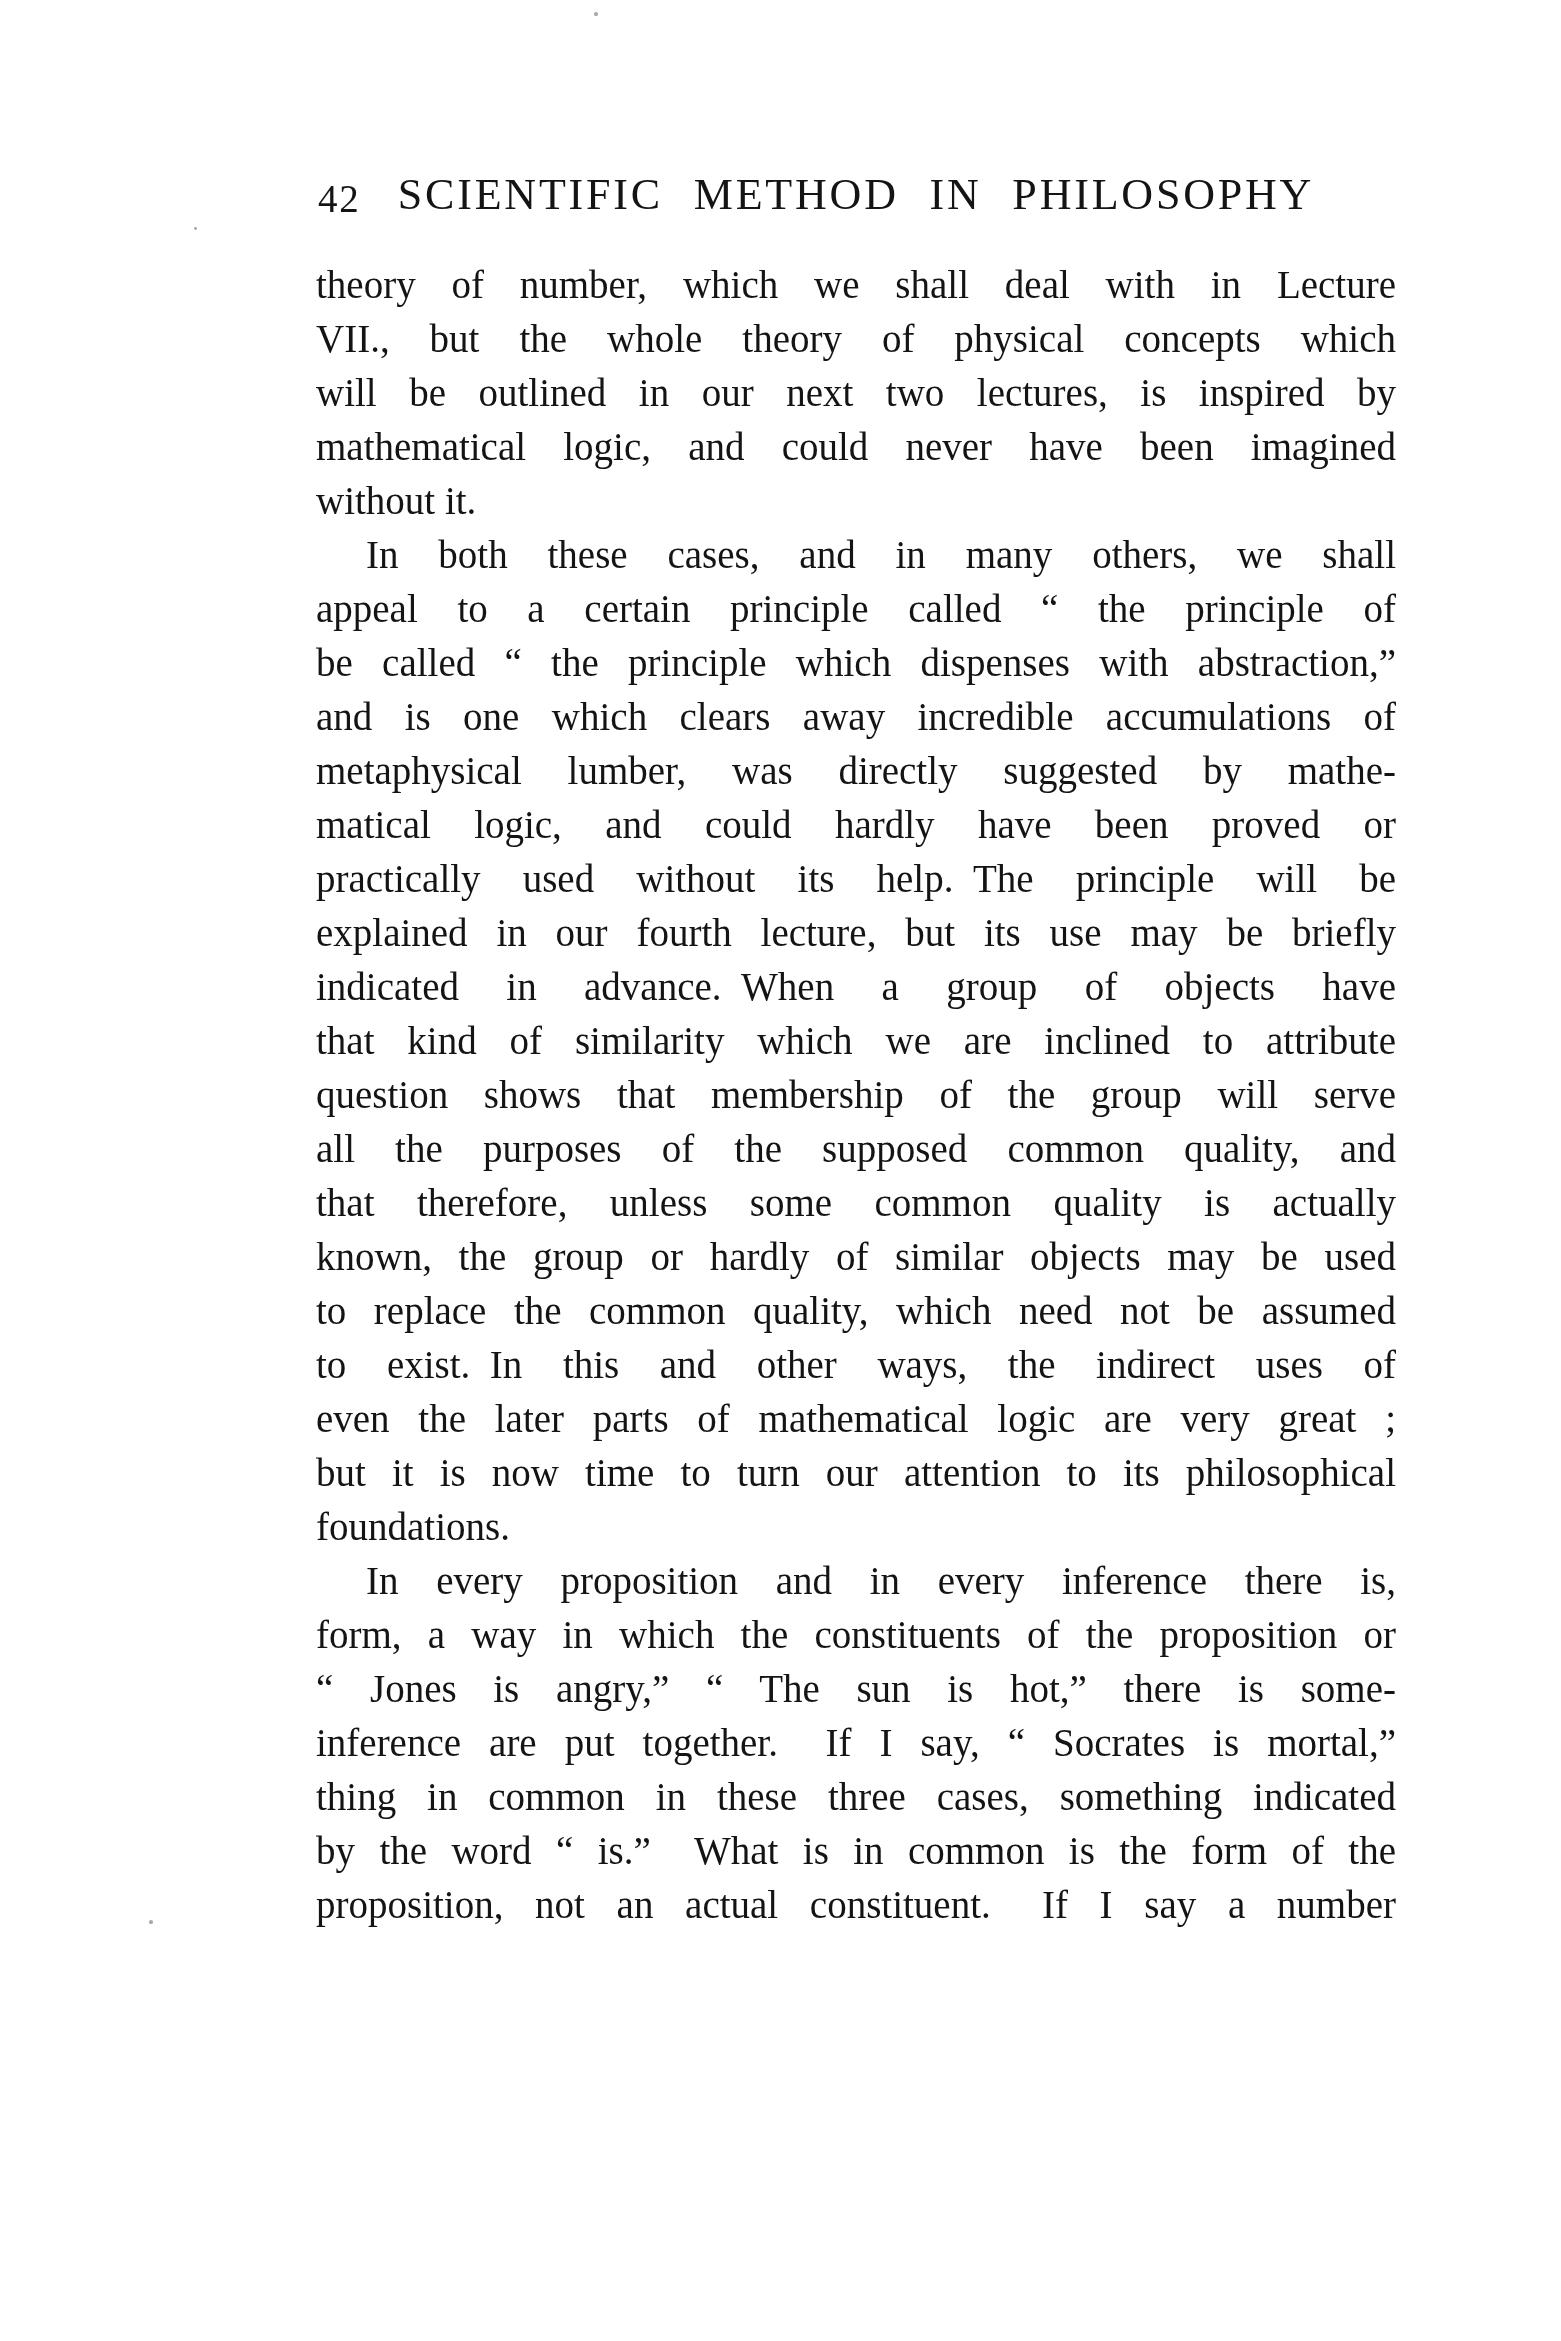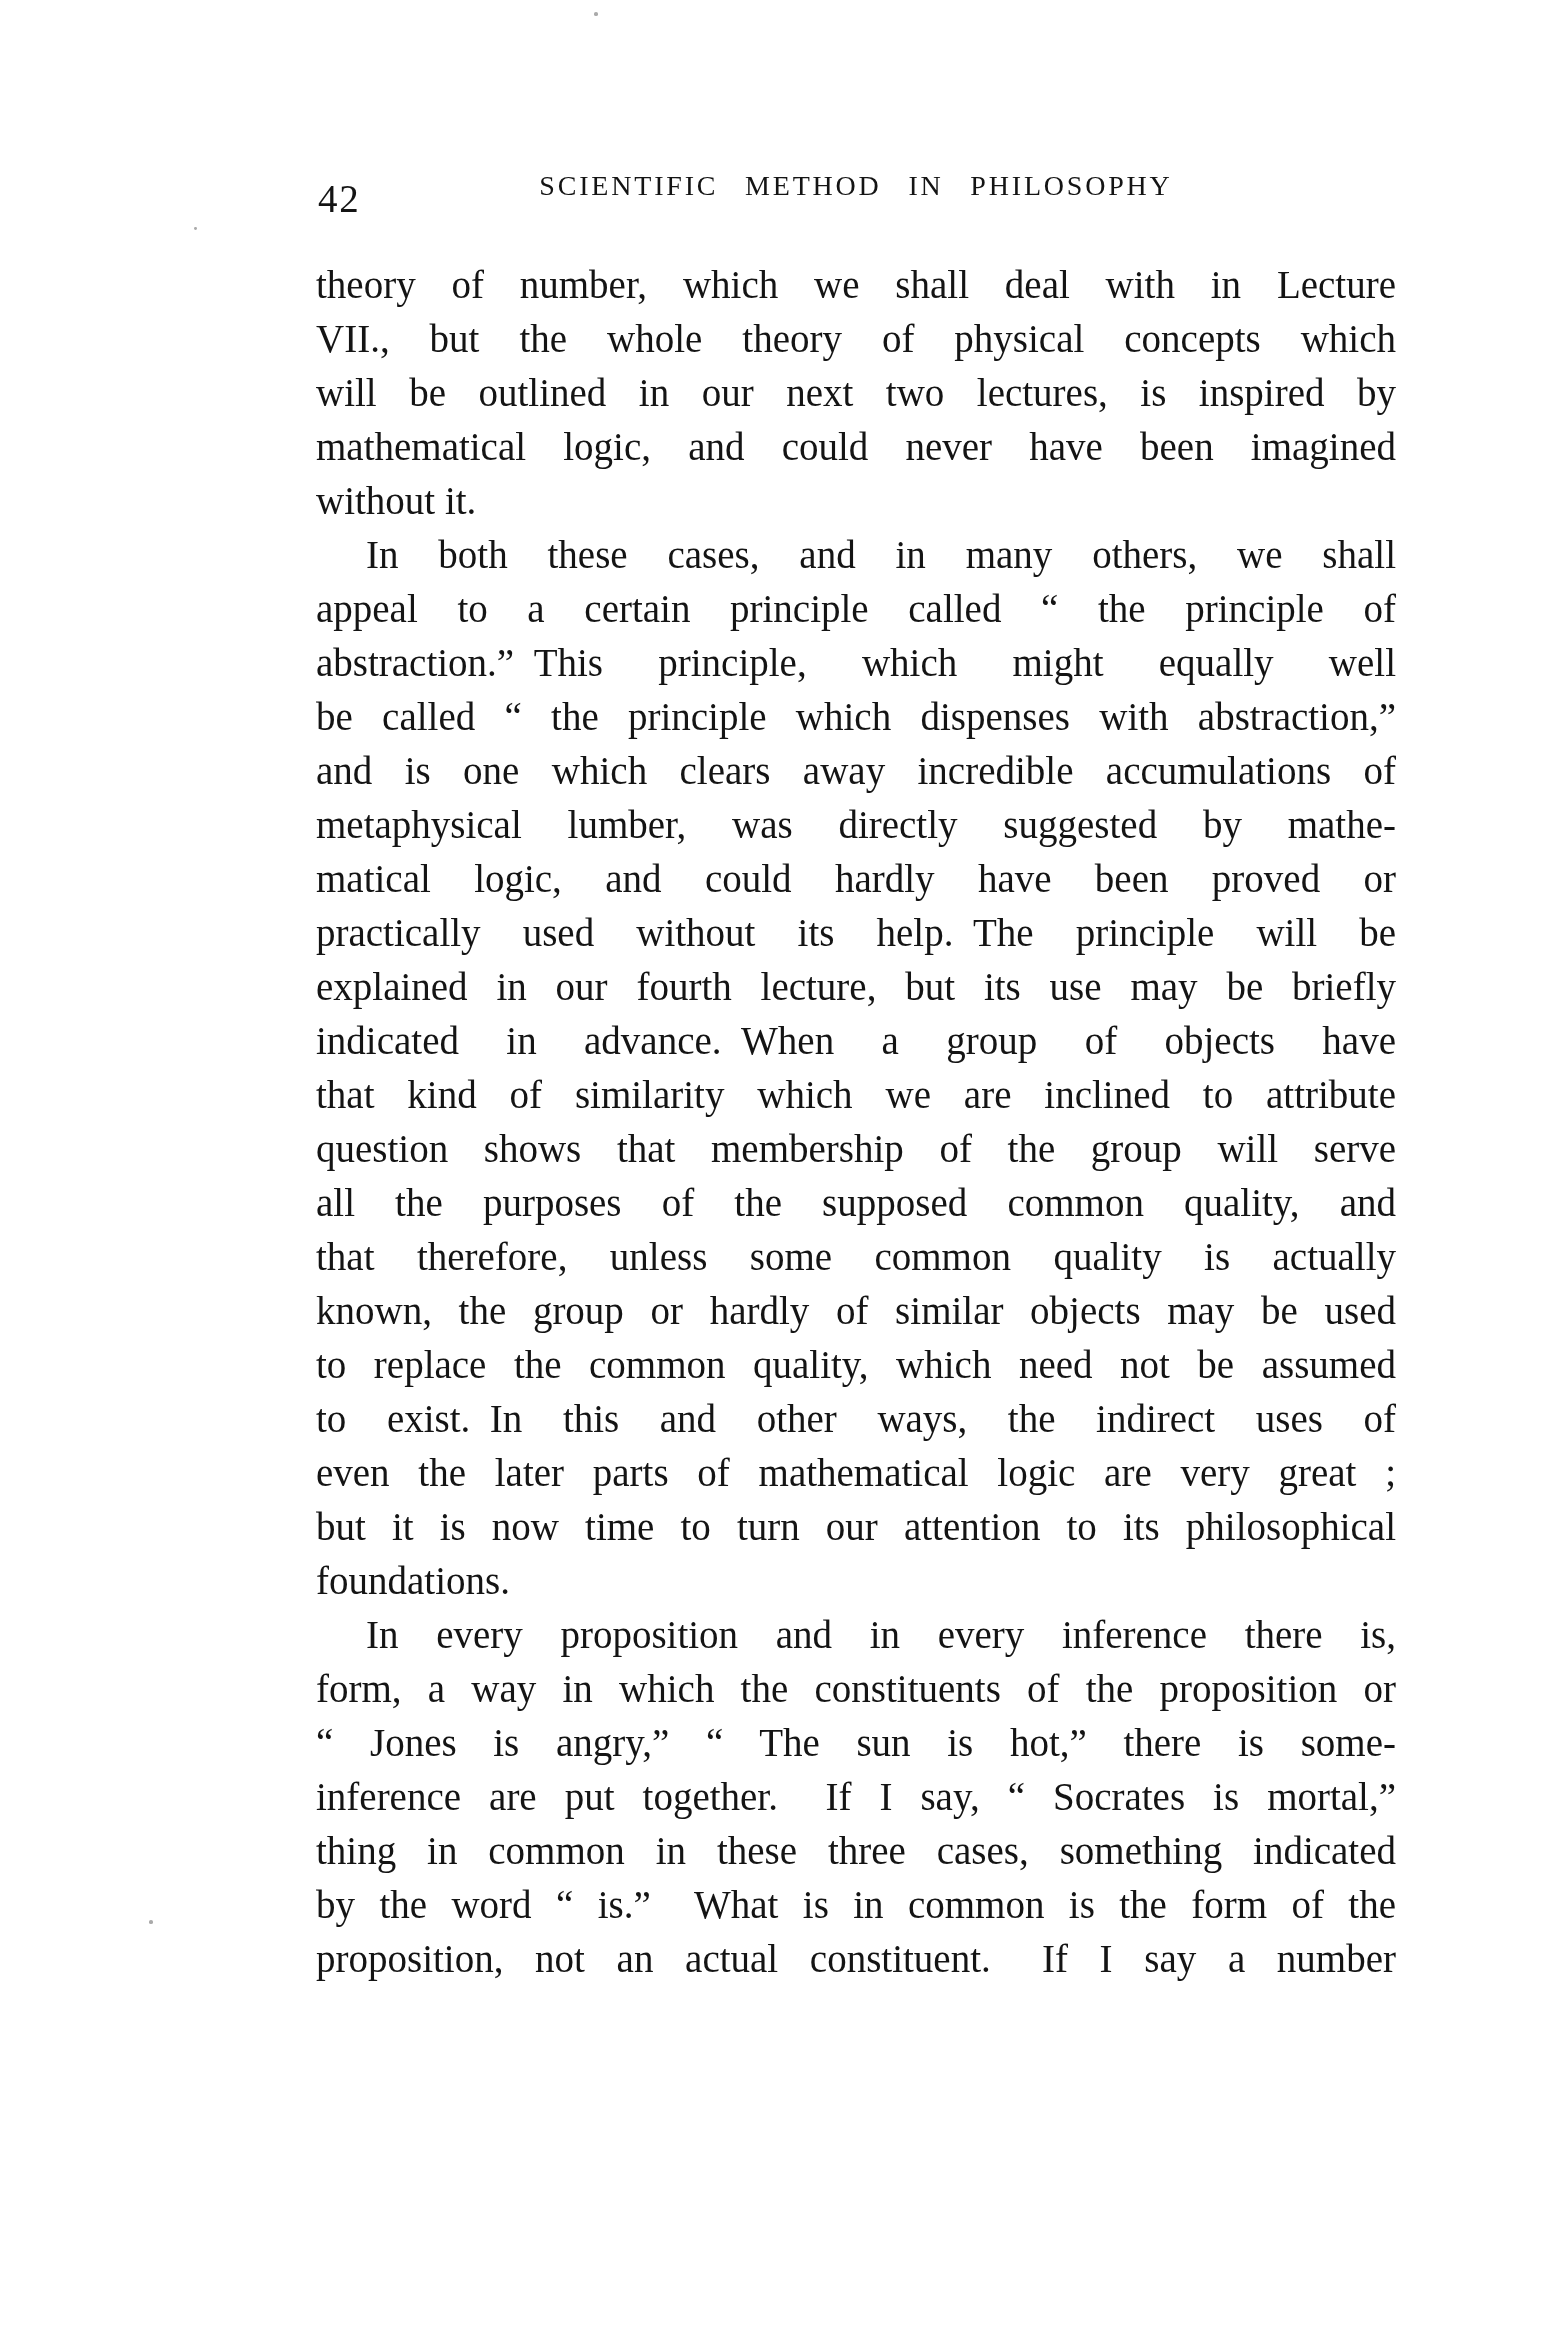--- a/index.html
+++ b/index.html
@@ -18,21 +18,21 @@
     top: 171px; left: 289px; width: 1080px; height: 56px;
   }
   .page-number {
     position: absolute; left: 1.9px; top: 7.5px;
     font-size: 39px; line-height: 1;
     letter-spacing: 1.9px;
   }
   .running-title {
     position: absolute; left: 0; right: 0; top: 0;
     text-align: center;
-    font-size: 28px; line-height: 1.1;
+    font-size: 44px; line-height: 1.1;
     letter-spacing: 2.8px;
     word-spacing: 17px;
     white-space: nowrap;
   }
 
   .text-block {
     position: absolute;
     top: 258px; left: 289px; width: 1080px;
     font-size: 39px;
     line-height: 54px;
@@ -68,21 +68,20 @@
       <div>
         <div class="line"><span>theory of number, which we shall deal with in Lecture</span></div>
         <div class="line"><span>VII., but the whole theory of physical concepts which</span></div>
         <div class="line"><span>will be outlined in our next two lectures, is inspired by</span></div>
         <div class="line"><span>mathematical logic, and could never have been imagined</span></div>
         <div class="line no-just"><span>without it.</span></div>
       </div>
       <div>
         <div class="line indent"><span>In both these cases, and in many others, we shall</span></div>
         <div class="line"><span>appeal to a certain principle called “ the principle of</span></div>
-        <div class="line"><span>abstraction.” This principle, which might equally well</span></div>
         <div class="line"><span>be called “ the principle which dispenses with abstraction,”</span></div>
         <div class="line"><span>and is one which clears away incredible accumulations of</span></div>
         <div class="line"><span>metaphysical lumber, was directly suggested by mathe-</span></div>
         <div class="line"><span>matical logic, and could hardly have been proved or</span></div>
         <div class="line"><span>practically used without its help. The principle will be</span></div>
         <div class="line"><span>explained in our fourth lecture, but its use may be briefly</span></div>
         <div class="line"><span>indicated in advance. When a group of objects have</span></div>
         <div class="line"><span>that kind of similarity which we are inclined to attribute</span></div>
         <div class="line"><span>question shows that membership of the group will serve</span></div>
         <div class="line"><span>all the purposes of the supposed common quality, and</span></div>

